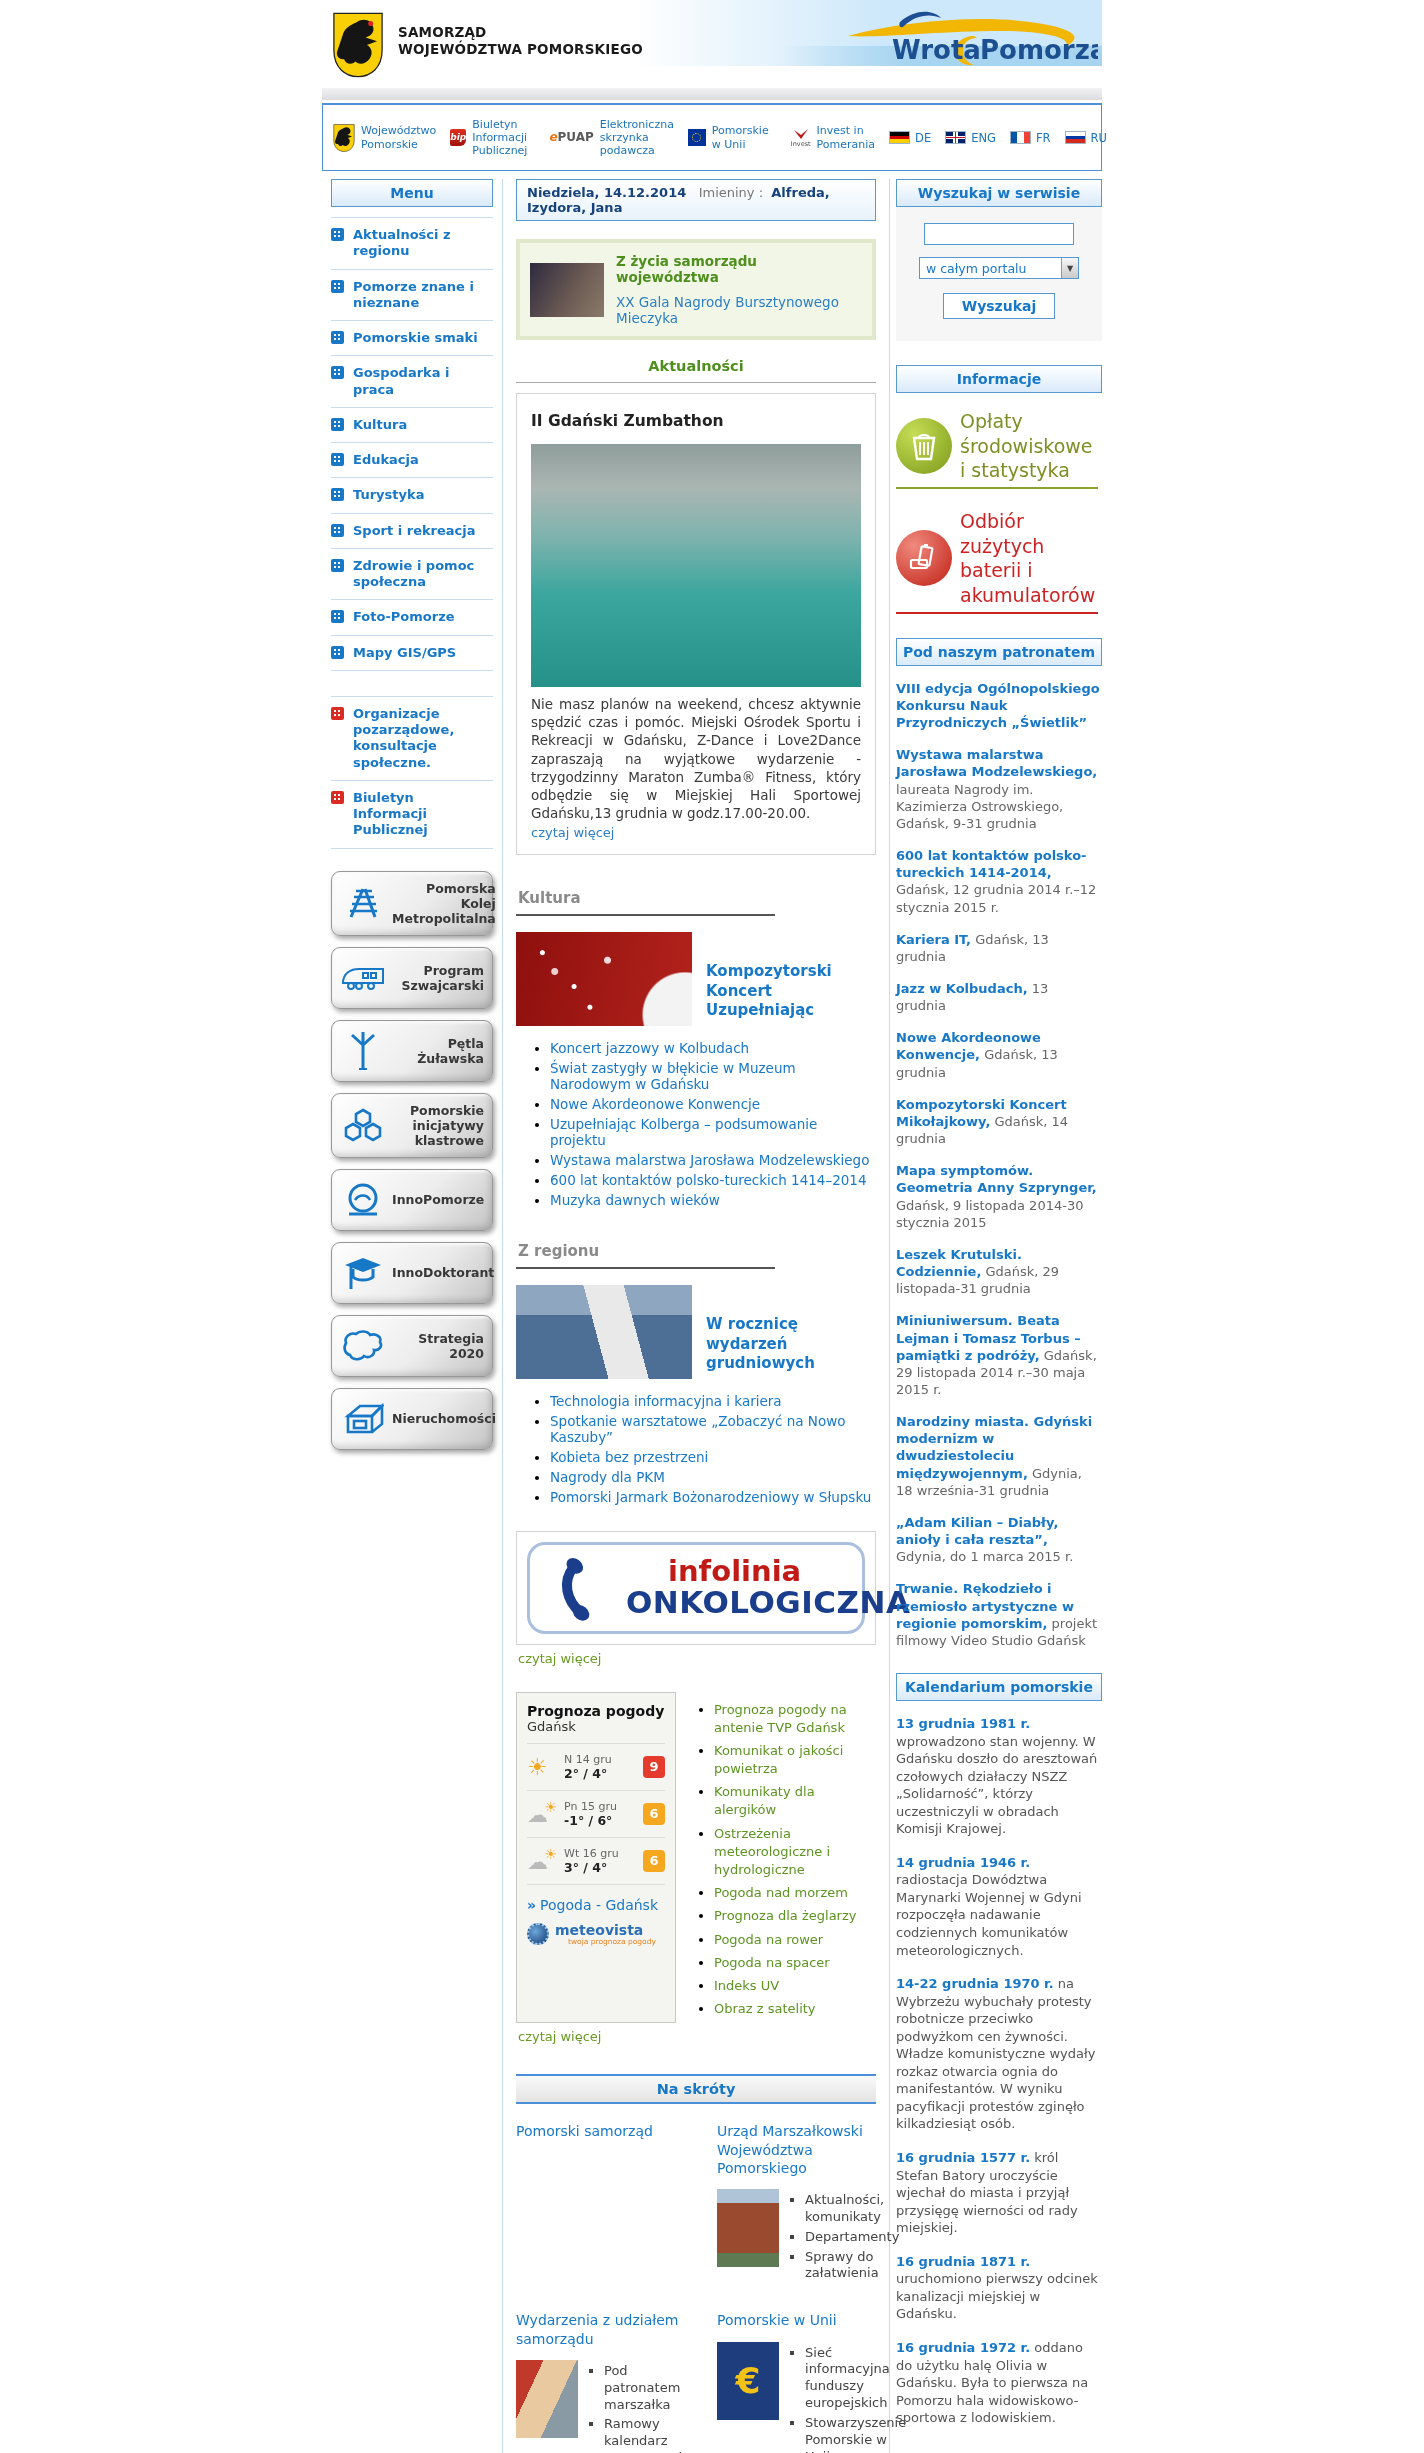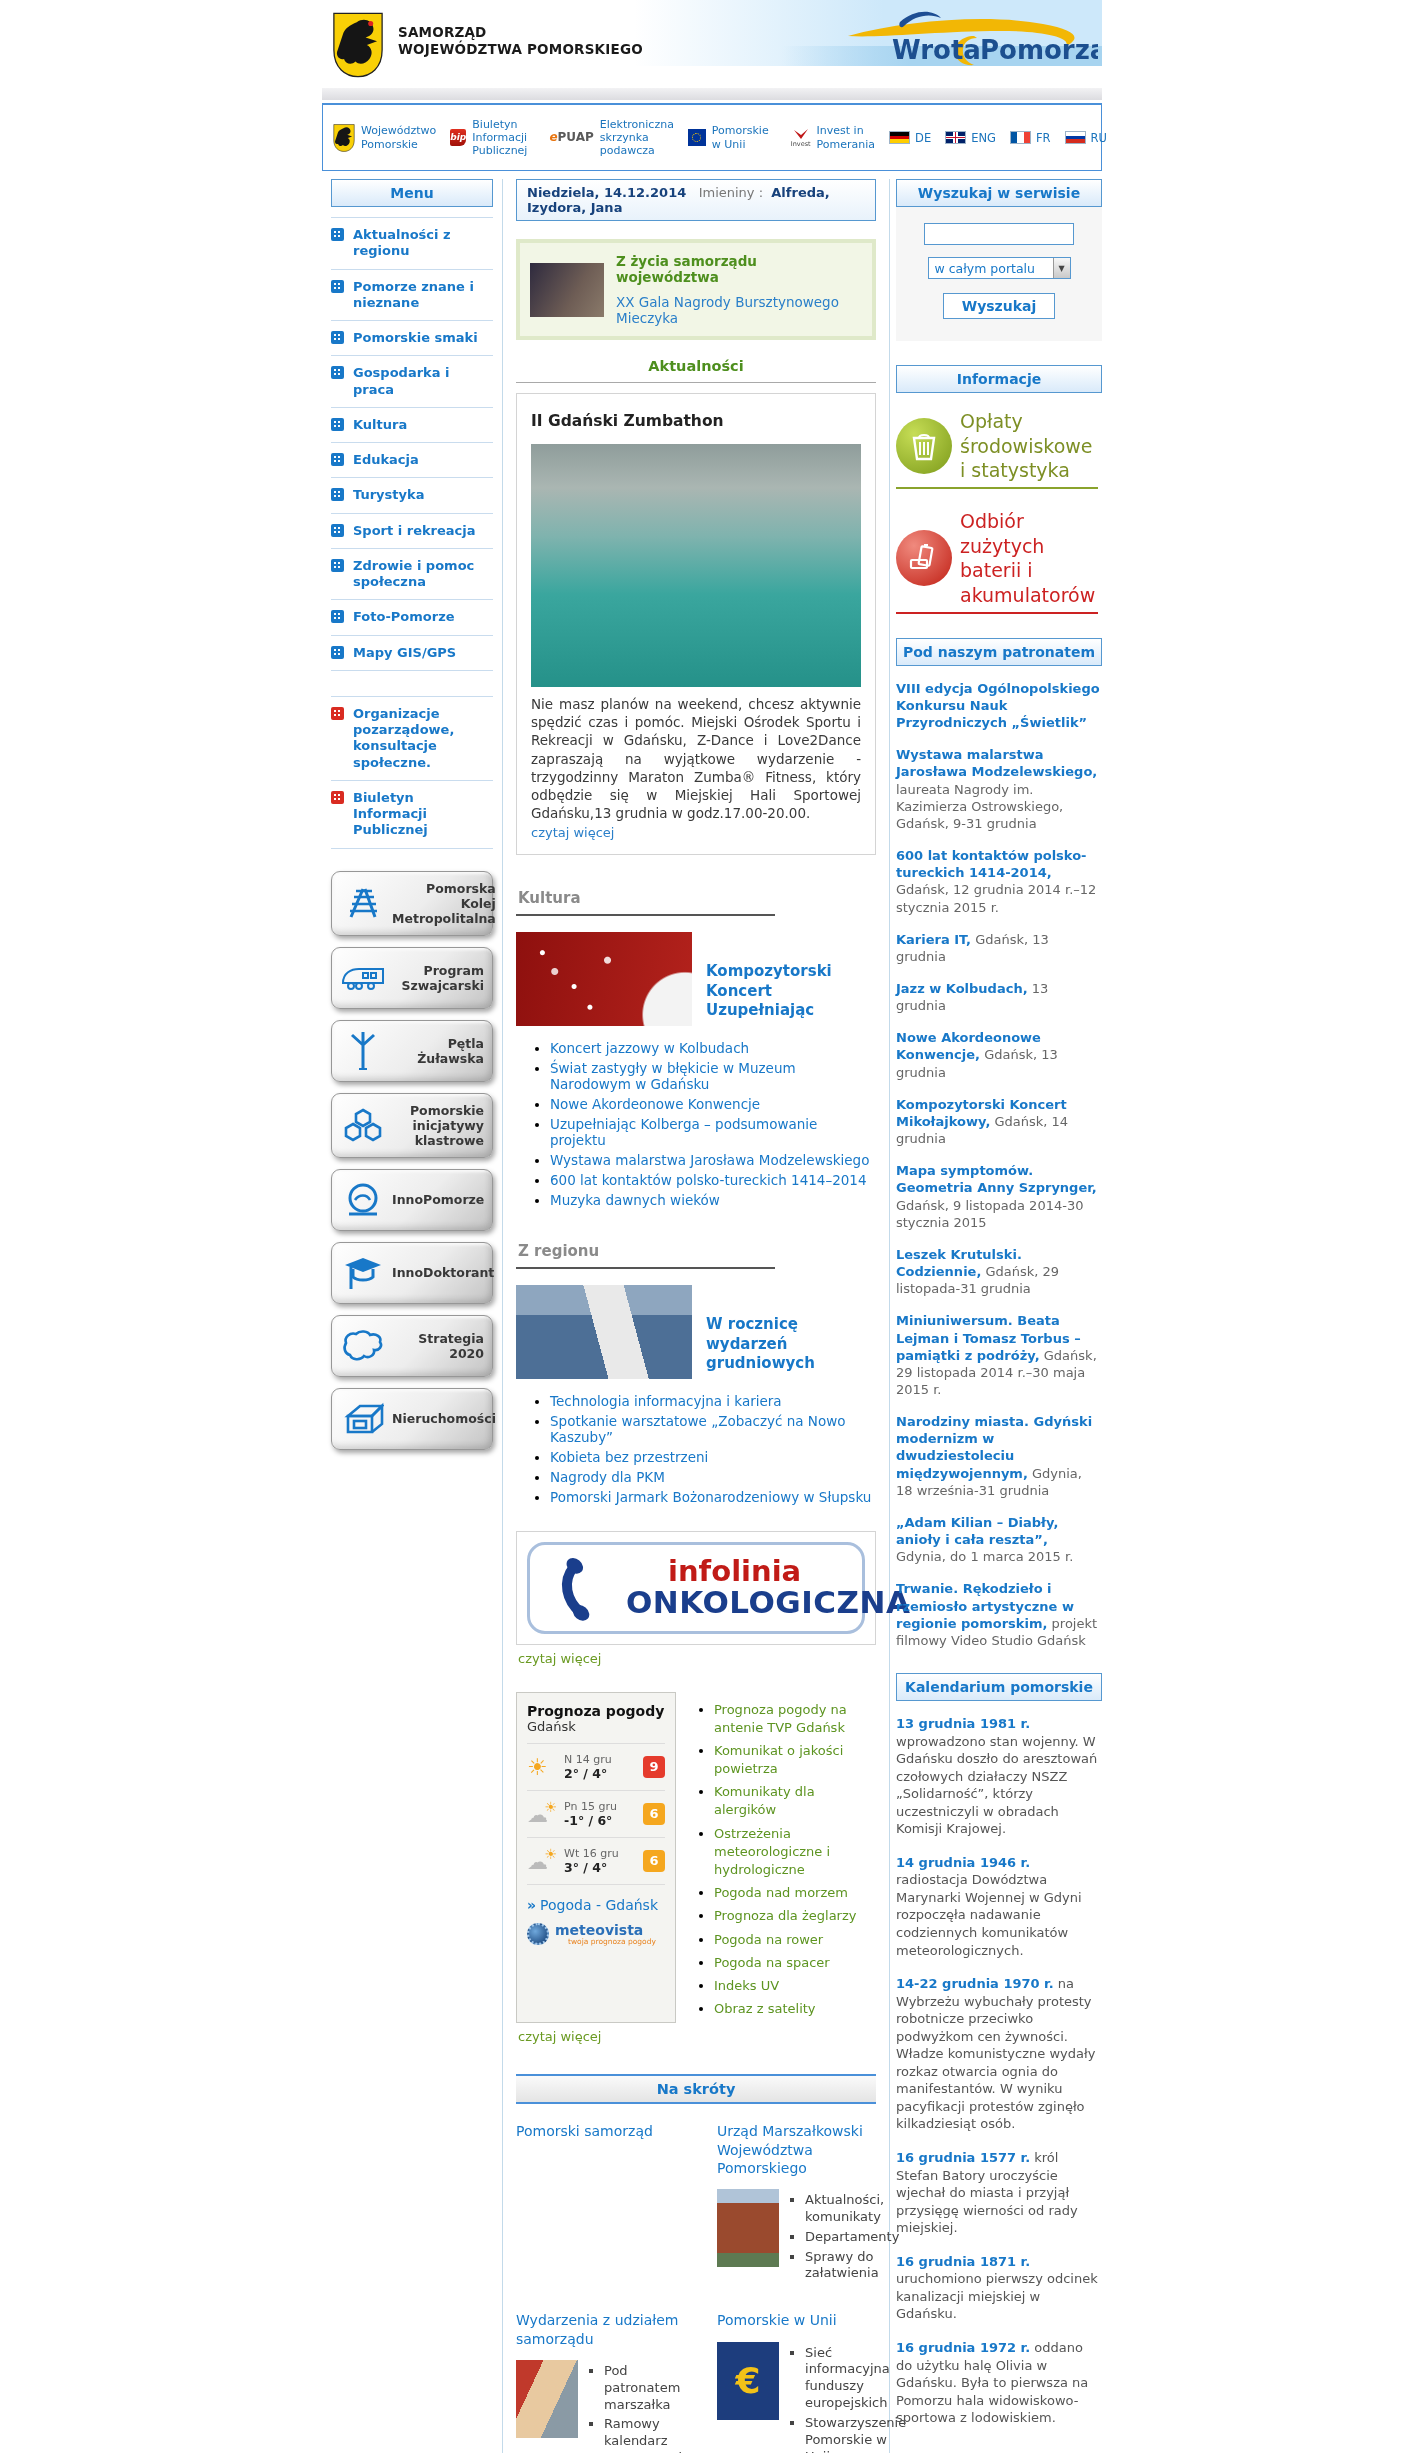--- a/index.html
+++ b/index.html
@@ -152,21 +152,21 @@
   .img-bldg { background:linear-gradient(#b0c4d8 0 18%, #9a4a2e 18% 82%, #5d7a52 82%); }
   .img-marshal { background:linear-gradient(115deg,#c0392b 0 28%,#e8c9a0 28% 62%,#8a9aa5 62%); }
   .img-euro { background:#1d3d7d; color:#f2c218; font-size:36px; font-weight:bold; display:flex; align-items:center; justify-content:center; }
   .sc-list { list-style:square; margin-left:16px; }
   .sc-list li { color:#444; font-size:13px; margin:3px 0; cursor:pointer; line-height:1.3; }
 
   
   .search-wrap { background:#f6f6f6; padding:0 0 22px; }
   .search-body { text-align:center; padding-top:16px; }
   .sinput { width:150px; height:22px; border:1px solid #5698d0; outline:none; padding:0 4px; font-size:12px; }
-  .sselect { width:143px; height:22px; border:1px solid #5698d0; margin:12px auto 0; display:flex; align-items:center; background:#fff; cursor:pointer; }
+  .sselect { width:160px; height:22px; border:1px solid #5698d0; margin:12px auto 0; display:flex; align-items:center; background:#fff; cursor:pointer; }
   .ssel-val { flex:1; text-align:left; padding-left:6px; color:#1878c8; font-size:12.5px; }
   .ssel-arr { width:17px; height:100%; border-left:1px solid #999; background:linear-gradient(#f7f7f7,#c9c9c9); font-size:8px; color:#444; display:flex; align-items:center; justify-content:center; }
   .sbtn { display:inline-block; border:1px solid #5698d0; background:#fff; color:#1878c8; font-weight:bold; font-size:14px; padding:4px 18px; margin-top:14px; cursor:pointer; }
 
   .r-sec { margin-top:24px; }
   .inf-item { display:flex; align-items:center; gap:8px; margin:16px 4px 20px 0; padding-bottom:4px; cursor:pointer; }
   .inf-item .txt { flex:1; text-align:left; font-size:19px; line-height:1.3; }
   .inf-green .txt { color:#7d8f25; }
   .inf-red .txt { color:#cc2222; }
   .inf-green { border-bottom:2px solid #8aa32c; }

